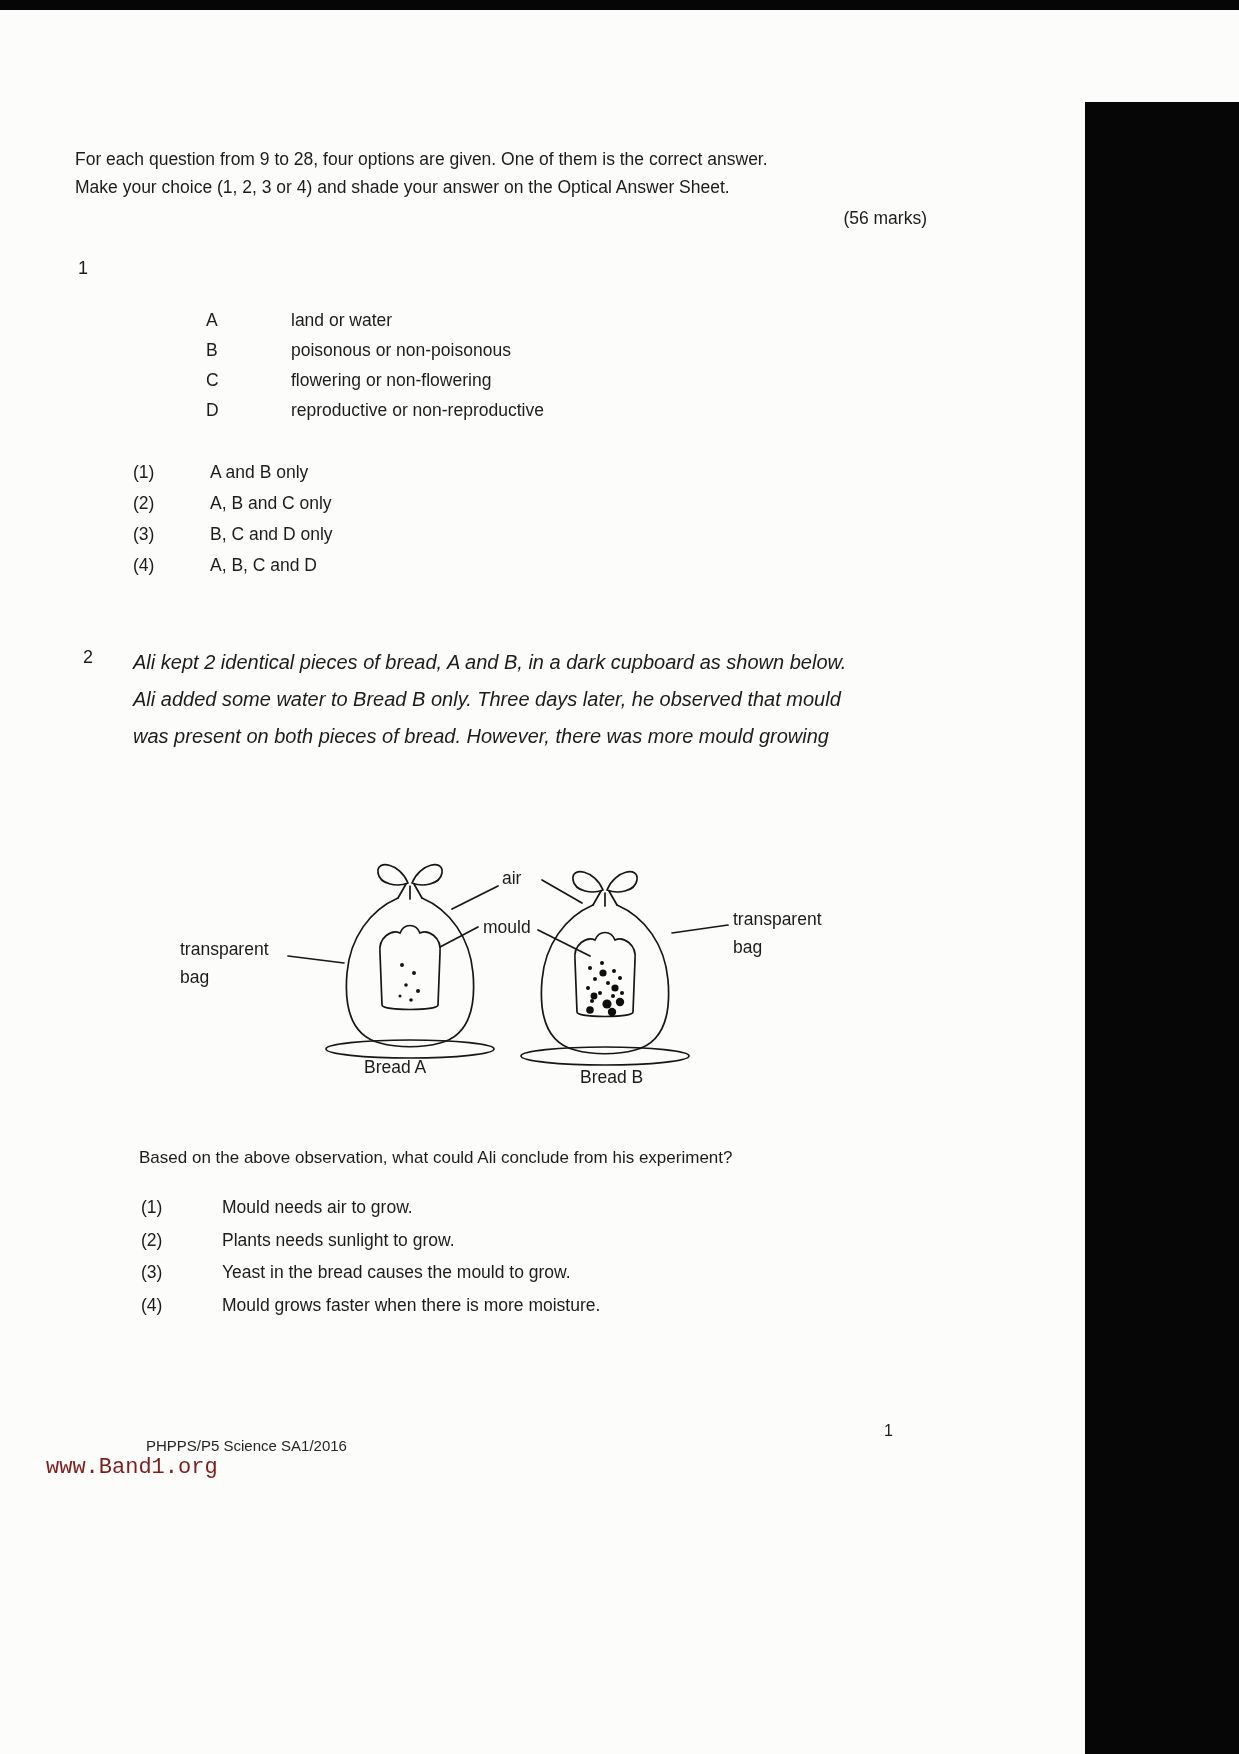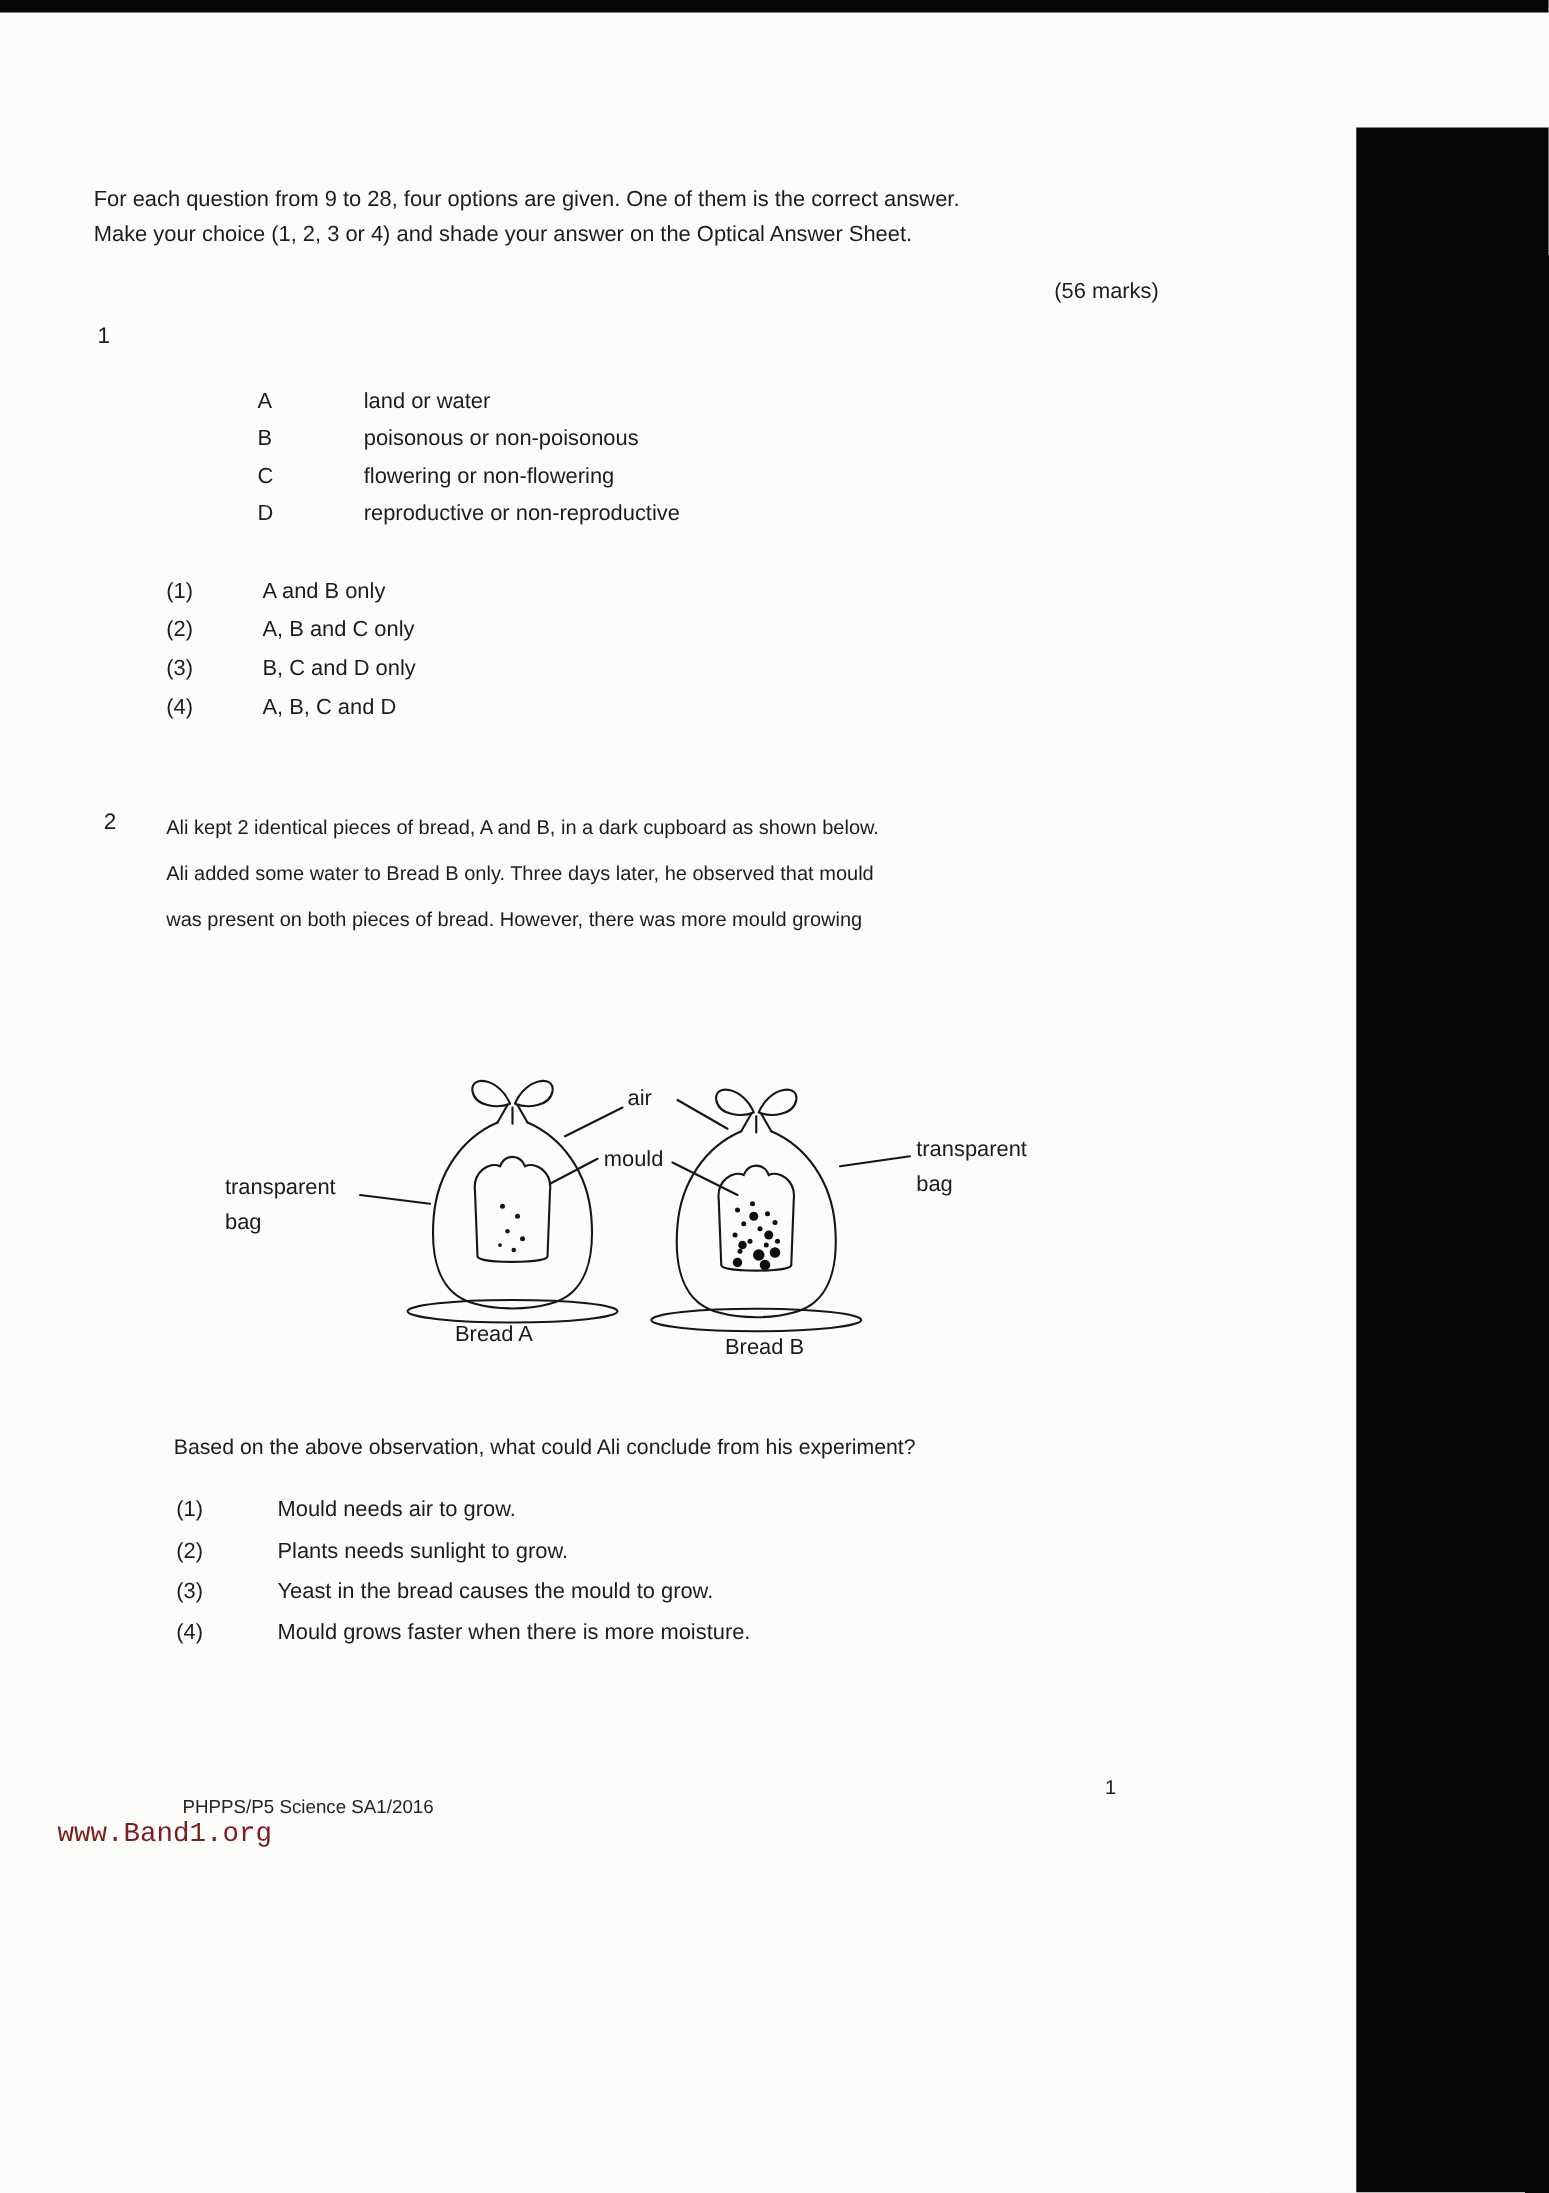--- a/index.html
+++ b/index.html
@@ -4,38 +4,38 @@
 <style>
   * { margin:0; padding:0; box-sizing:border-box; }
   html,body { width:1239px; height:1754px; }
   body { background:#e8e8e8; font-family:"Liberation Sans", sans-serif; color:#1c1c1c; }
   .page { position:relative; width:1239px; height:1754px; background:#fcfcfa; overflow:hidden; }
 
   .abs { position:absolute; }
   .bar { background:#060606; }
 
   .instructions { left:75px; top:145px; width:852px; font-size:17.5px; line-height:28px; }
-  .marks-line { text-align:right; margin-top:17px; }
+  .marks-line { text-align:right; margin-top:3px; }
 
   .q-number { font-size:18px; font-weight:bold; }
   .q1-num { left:78px; top:258px; font-weight:normal; }
   .q1-stem-row { left:126px; top:257px; font-size:18px; white-space:nowrap; }
   .blank-line { display:inline-block; width:292px; height:19px; border-bottom:1.6px solid #4a4a4a; margin-left:8px; vertical-align:baseline; }
 
   .option-list { left:206px; top:310px; font-size:17.5px; }
   .option-row { display:flex; height:30px; align-items:flex-start; }
   .option-letter { width:85px; }
 
   .choice-list { font-size:17.5px; }
   .q1-choices { left:133px; top:462px; }
   .choice-row { display:flex; height:31px; align-items:flex-start; }
   .choice-num { width:77px; }
 
   .q2-num { left:83px; top:647px; }
-  .q2-stem { left:133px; top:644px; width:800px; font-size:16px; line-height:37px; }
+  .q2-stem { left:133px; top:644px; width:800px; font-size:20px; line-height:37px;font-style:italic; }
 
   .diagram-wrap { left:170px; top:853px; width:700px; height:255px; }
   .diagram-wrap svg text { font-family:"Liberation Sans", sans-serif; font-size:17.5px; fill:#1b1b1b; }
 
   .q2-question { left:139px; top:1148px; font-size:17px; }
   .q2-choices { left:141px; top:1197px; }
   .q2-choices .choice-row { height:32.5px; }
   .q2-choices .choice-num { width:81px; }
 
   .footer-ref { left:114px; top:1437px; font-size:15px; color:#262626;margin-left:32px; }

